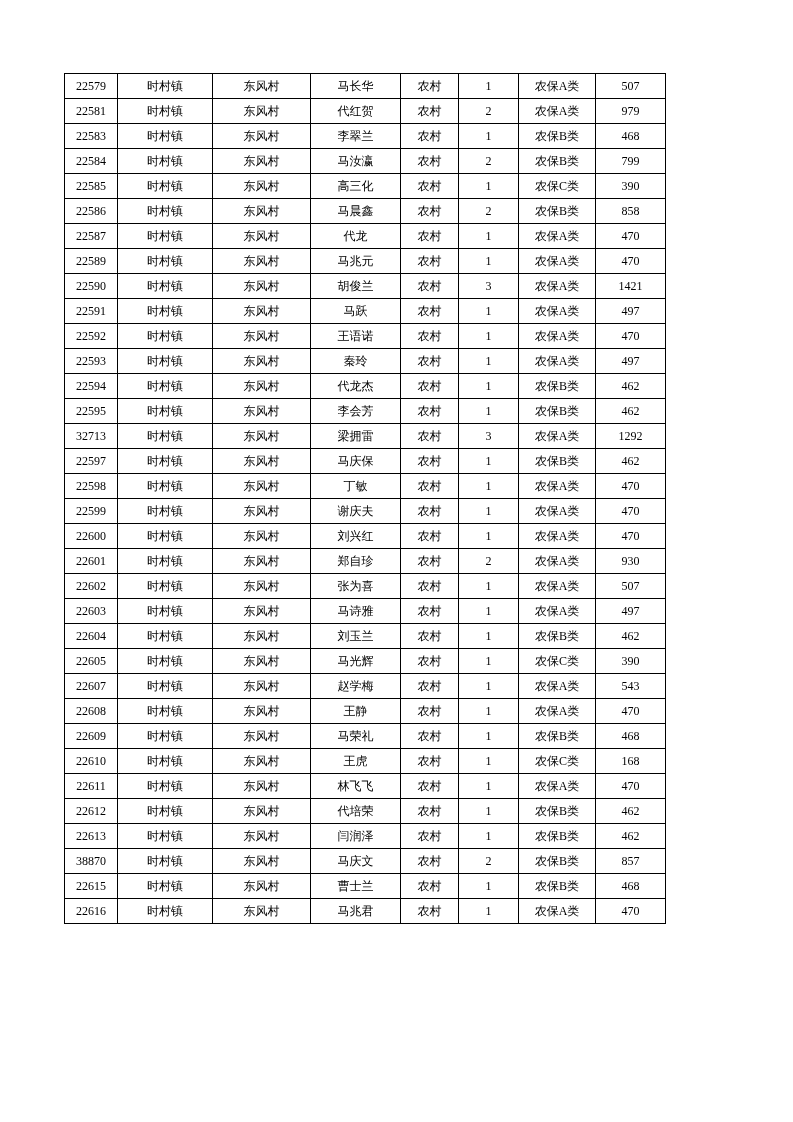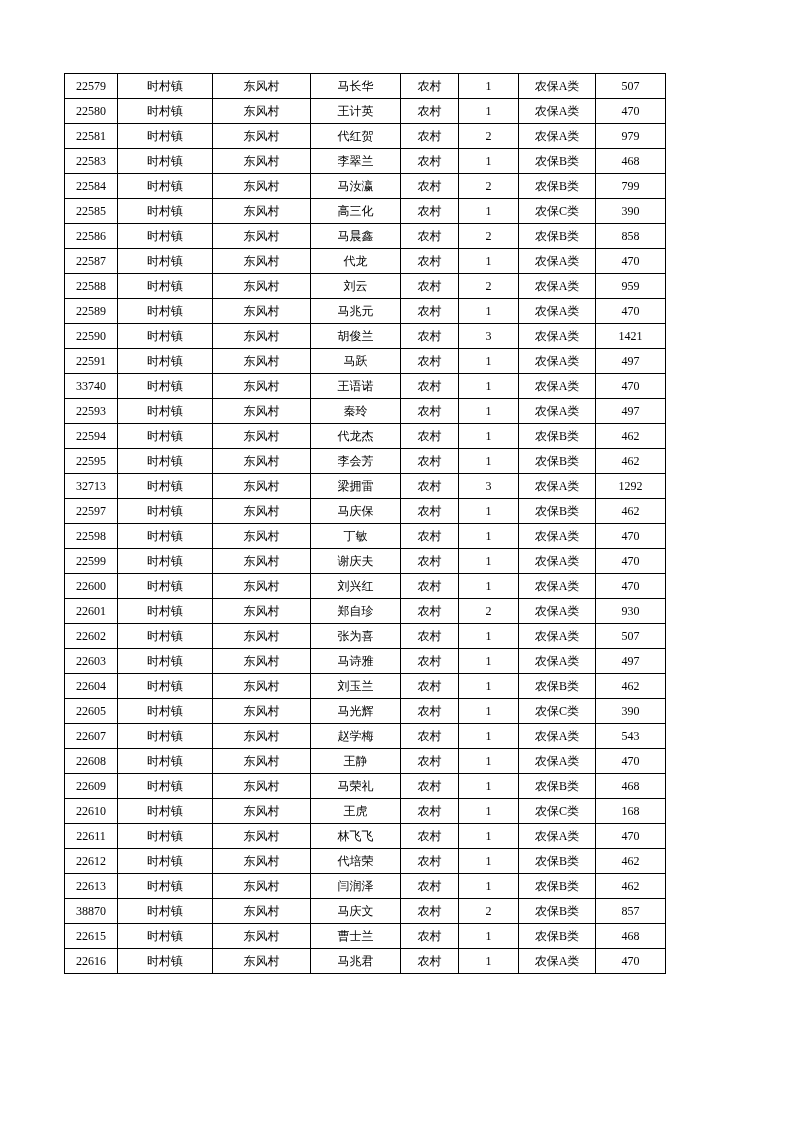--- a/index.html
+++ b/index.html
@@ -63,30 +63,20 @@
           <td>22579</td>
           <td>时村镇</td>
           <td>东风村</td>
           <td>马长华</td>
           <td>农村</td>
           <td>1</td>
           <td>农保A类</td>
           <td>507</td>
         </tr>
         <tr>
-          <td>22580</td>
-          <td>时村镇</td>
-          <td>东风村</td>
-          <td>王计英</td>
-          <td>农村</td>
-          <td>1</td>
-          <td>农保A类</td>
-          <td>470</td>
-        </tr>
-        <tr>
           <td>22581</td>
           <td>时村镇</td>
           <td>东风村</td>
           <td>代红贺</td>
           <td>农村</td>
           <td>2</td>
           <td>农保A类</td>
           <td>979</td>
         </tr>
         <tr>
@@ -133,30 +123,20 @@
           <td>22587</td>
           <td>时村镇</td>
           <td>东风村</td>
           <td>代龙</td>
           <td>农村</td>
           <td>1</td>
           <td>农保A类</td>
           <td>470</td>
         </tr>
         <tr>
-          <td>22588</td>
-          <td>时村镇</td>
-          <td>东风村</td>
-          <td>刘云</td>
-          <td>农村</td>
-          <td>2</td>
-          <td>农保A类</td>
-          <td>959</td>
-        </tr>
-        <tr>
           <td>22589</td>
           <td>时村镇</td>
           <td>东风村</td>
           <td>马兆元</td>
           <td>农村</td>
           <td>1</td>
           <td>农保A类</td>
           <td>470</td>
         </tr>
         <tr>
@@ -173,21 +153,21 @@
           <td>22591</td>
           <td>时村镇</td>
           <td>东风村</td>
           <td>马跃</td>
           <td>农村</td>
           <td>1</td>
           <td>农保A类</td>
           <td>497</td>
         </tr>
         <tr>
-          <td>33740</td>
+          <td>22592</td>
           <td>时村镇</td>
           <td>东风村</td>
           <td>王语诺</td>
           <td>农村</td>
           <td>1</td>
           <td>农保A类</td>
           <td>470</td>
         </tr>
         <tr>
           <td>22593</td>

